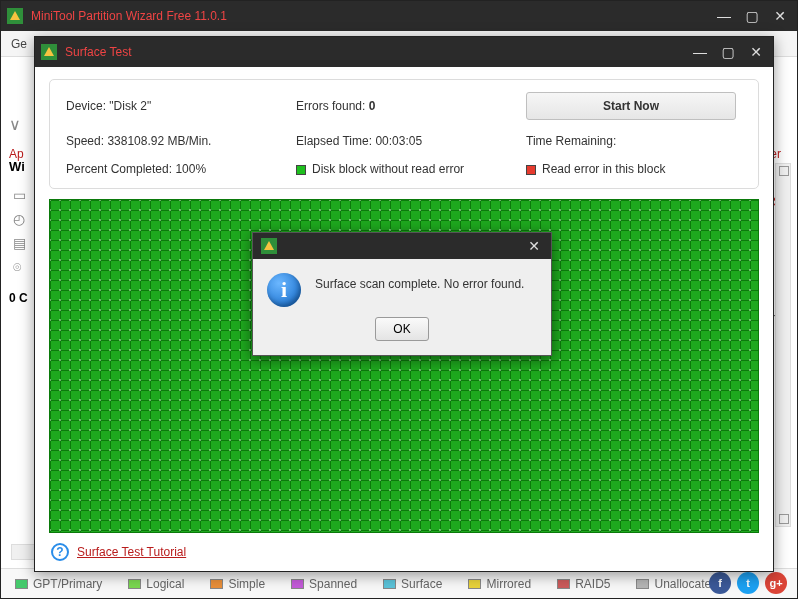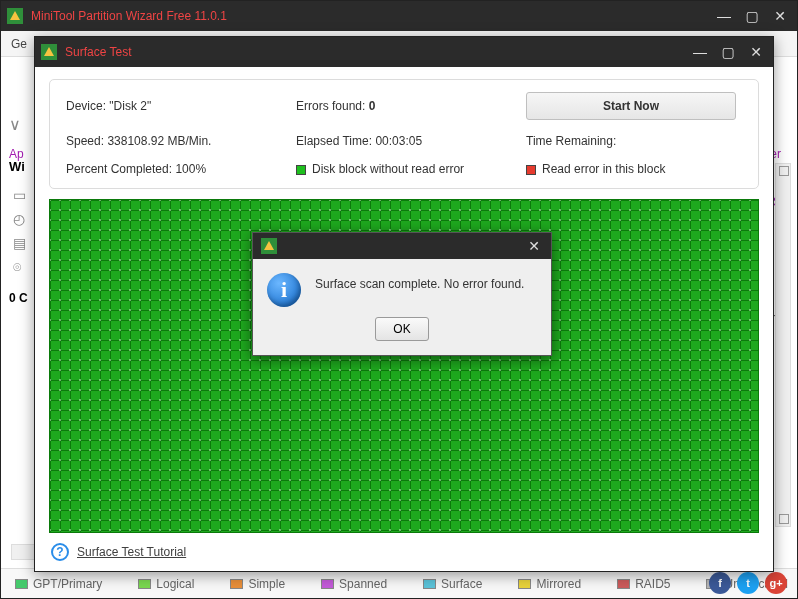--- a/index.html
+++ b/index.html
@@ -7,31 +7,31 @@
 .main-window{position:absolute;top:0;left:0;width:798px;height:599px;background:#fff;border:1px solid #222;}
 .titlebar{height:30px;background:#2b2b2b;display:flex;align-items:center;padding:0 6px;color:#ddd;}
 .titlebar .app-icon{width:16px;height:16px;margin-right:8px;}
 .titlebar .title-text{flex:1;font-size:12px;color:#ef4444;}
 .win-ctrl{display:flex;gap:6px;}
 .win-ctrl span{width:22px;height:18px;display:flex;align-items:center;justify-content:center;color:#ddd;cursor:pointer;font-size:14px;}
 .menubar{height:26px;background:#f5f5f5;border-bottom:1px solid #ddd;display:flex;align-items:center;padding:0 10px;gap:14px;color:#444;}
 .main-body{padding:8px 8px 0 10px;position:relative;height:calc(100% - 56px);}
 .circle-bg{position:absolute;right:24px;top:10px;width:70px;height:70px;border-radius:50%;background:#eff3f7;}
 .plus-badge{position:absolute;right:22px;top:58px;width:18px;height:18px;background:#2a8de9;border-radius:50%;color:#fff;display:flex;align-items:center;justify-content:center;font-weight:bold;font-size:13px;border:2px solid #fff;}
-.bg-text{position:absolute;color:#a21caf;font-size:12px;}
+.bg-text{position:absolute;color:#b91c1c;font-size:12px;}
 .wiz-label{position:absolute;left:8px;top:102px;font-weight:bold;font-size:13px;}
 .left-icons{position:absolute;left:12px;top:130px;display:flex;flex-direction:column;gap:10px;}
 .left-icons span{width:18px;height:14px;color:#888;font-size:14px;}
 .oc-label{position:absolute;left:8px;top:234px;font-weight:bold;font-size:12px;}
 .un-label{position:absolute;right:20px;top:254px;color:#555;}
 .scrollbar-v{position:absolute;right:6px;top:106px;width:16px;height:364px;background:#f0f0f0;border:1px solid #ddd;}
 .scrollbar-v::before,.scrollbar-v::after{content:"";position:absolute;left:3px;width:8px;height:8px;border:1px solid #999;}
 .scrollbar-v::before{top:2px;} .scrollbar-v::after{bottom:2px;}
 .scrollbar-h{position:absolute;left:10px;bottom:38px;right:24px;height:16px;background:#f0f0f0;border:1px solid #ddd;}
-.legend{position:absolute;left:0;bottom:0;right:0;height:30px;background:#f8f8f8;border-top:1px solid #ddd;display:flex;align-items:center;padding:0 14px;gap:36px;}
+.legend{position:absolute;left:0;bottom:0;right:0;height:30px;background:#f8f8f8;border-top:1px solid #ddd;display:flex;align-items:center;padding:0 14px;gap:26px;}
 .legend-item{display:flex;align-items:center;gap:5px;color:#666;font-size:11px;}
 .legend-sw{width:13px;height:10px;border:1px solid #888;}
 .social{position:absolute;right:10px;bottom:4px;display:flex;gap:6px;}
 .social span{width:22px;height:22px;border-radius:50%;color:#fff;display:flex;align-items:center;justify-content:center;font-size:11px;font-weight:bold;}
 
 
 .surface-window{position:absolute;top:36px;left:34px;width:740px;height:536px;background:#fff;border:1px solid #222;box-shadow:0 3px 14px rgba(0,0,0,0.4);}
 .surface-window .titlebar{height:30px;}
 .surface-body{padding:12px 14px 8px 14px;height:calc(100% - 30px);display:flex;flex-direction:column;}
 .info-panel{border:1px solid #dcdcdc;border-radius:5px;padding:12px 16px;display:grid;grid-template-columns:230px 230px 1fr;row-gap:14px;align-items:center;}
@@ -39,21 +39,21 @@
 .start-btn{background:linear-gradient(#f6f6f6,#e6e6e6);border:1px solid #bfbfbf;border-radius:3px;height:28px;width:210px;cursor:pointer;font-size:12px;color:#333;font-weight:bold;}
 .legend-sq{display:inline-block;width:10px;height:10px;border:1px solid #444;margin-right:6px;vertical-align:middle;}
 .legend-sq.green{background:#1fbf1f;}
 .legend-sq.red{background:#e63b2e;}
 .grid-area{flex:1;margin-top:10px;background:#1ea81e;border:1px solid #0b7a0b;position:relative;overflow:hidden;
  background-image:linear-gradient(#0b7a0b 1px,transparent 1px),linear-gradient(90deg,#0b7a0b 1px,transparent 1px);
  background-size:10px 10px;}
 .grid-area::after{content:"";position:absolute;inset:0;background-image:radial-gradient(rgba(255,255,255,.4) 1px,transparent 1px);background-size:10px 10px;background-position:5px 5px;}
 .tutorial-row{display:flex;align-items:center;gap:8px;padding:10px 2px 2px 2px;}
 .help-icon{width:18px;height:18px;border-radius:50%;border:2px solid #2a8de9;color:#2a8de9;display:flex;align-items:center;justify-content:center;font-weight:bold;font-size:12px;}
-.tutorial-link{color:#404040;text-decoration:underline;cursor:pointer;}
+.tutorial-link{color:#b91c1c;text-decoration:underline;cursor:pointer;}
 
 
 .alert{position:absolute;top:232px;left:252px;width:300px;background:#efefef;border:1px solid #555;box-shadow:0 3px 14px rgba(0,0,0,0.5);}
 .alert .titlebar{height:26px;background:#2b2b2b;justify-content:flex-end;padding-left:8px;}
 .alert-body{display:flex;align-items:flex-start;gap:14px;padding:14px 16px 10px 14px;}
 .info-ico{width:34px;height:34px;border-radius:50%;background:radial-gradient(circle at 35% 30%,#6bb7ff,#0b63c4);display:flex;align-items:center;justify-content:center;color:#fff;font-size:22px;font-weight:bold;font-family:Georgia,serif;box-shadow:inset -2px -3px 5px rgba(0,0,0,.3);}
 .alert-msg{color:#333;font-size:12px;padding-top:4px;text-align:center;}
 .alert-footer{display:flex;justify-content:center;padding:0 0 14px 0;}
 .ok-btn{width:54px;height:24px;background:linear-gradient(#fafafa,#e4e4e4);border:1px solid #9a9a9a;border-radius:3px;cursor:pointer;font-size:12px;}
 .app-ico-svg{display:inline-block;}

